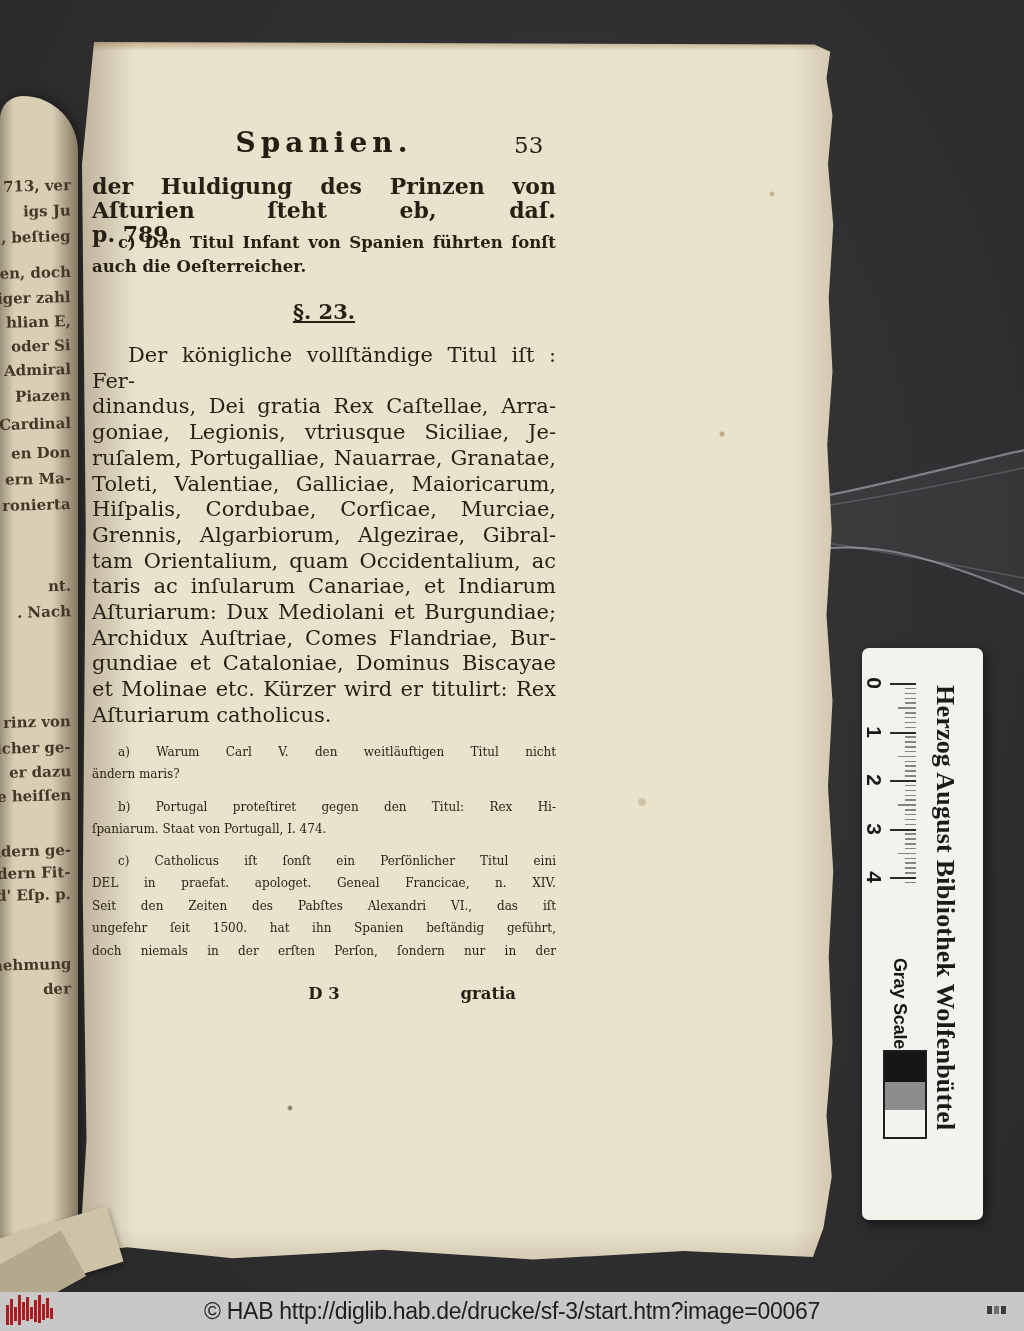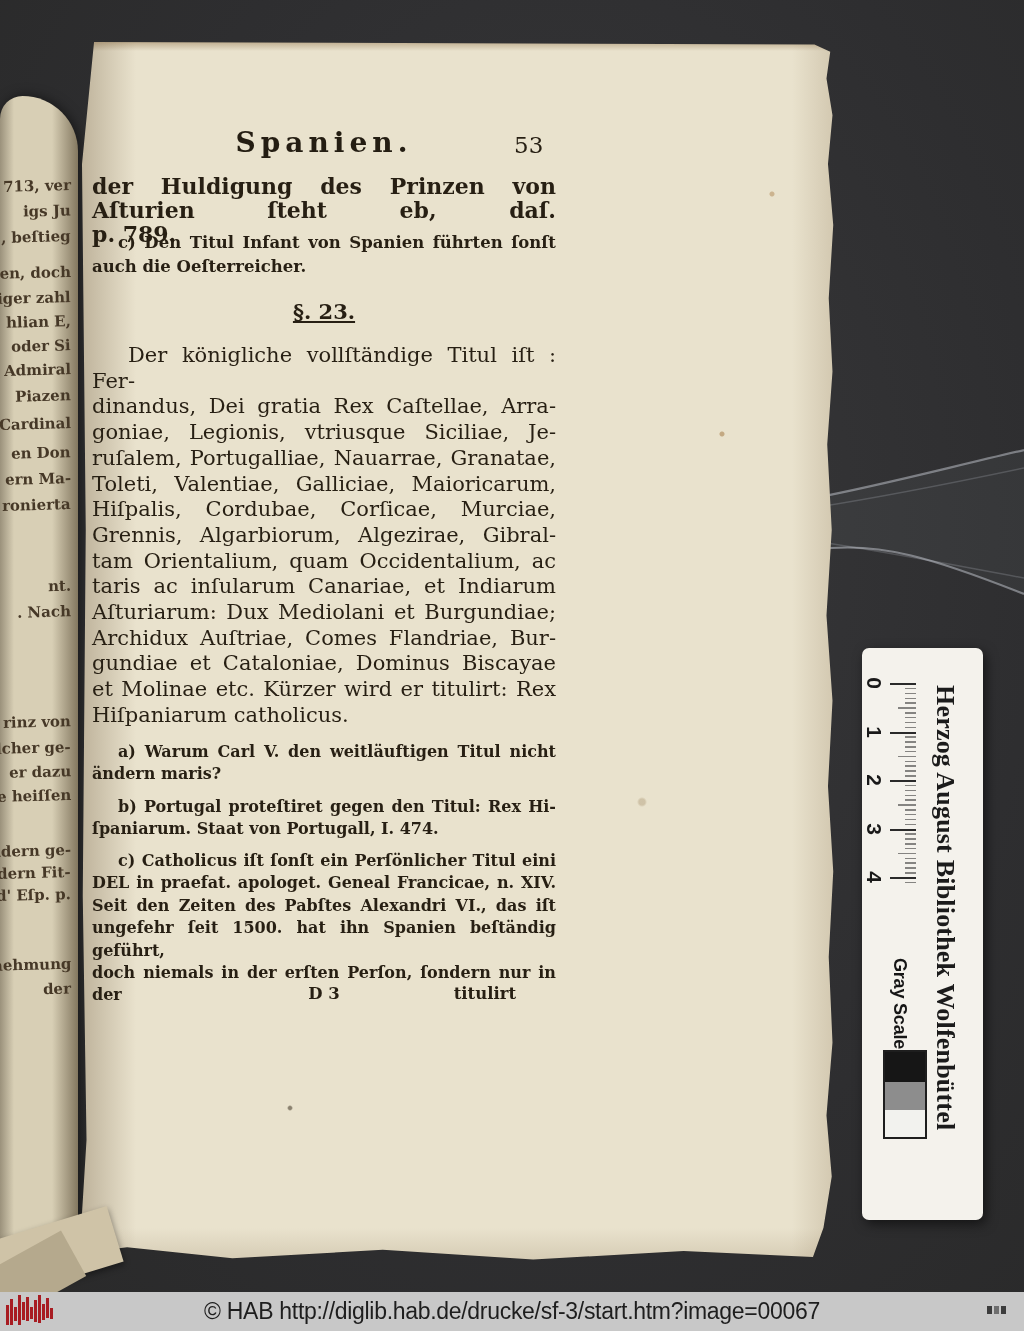--- a/index.html
+++ b/index.html
@@ -38,21 +38,21 @@
   .left-last .line:last-child{text-align-last:left;}
   .indent-first .line:first-child{text-indent:26px;}
   #running-head{top:84px;text-align:center;font-size:28px;font-weight:700;
      letter-spacing:5px;color:#241d12;}
   #page-num{position:absolute;left:432px;top:90px;font-size:23px;}
   #note-cont{top:132px;font-size:22px;line-height:24px;font-weight:600;}
   #note-c{top:164px;font-size:16.5px;line-height:24px;font-weight:700;margin-top:25px;}
   #section-heading{top:257px;text-align:center;font-size:21px;font-weight:600;text-decoration:underline;}
   #body-lines{top:301px;font-size:21px;line-height:25.7px;font-weight:400;}
   #body-lines .line:first-child{text-indent:36px;}
-  .fn{font-size:16px;line-height:22.4px;font-weight:700;}
+  .fn{font-size:12px;line-height:22.4px;font-weight:400;}
   #fn-a{top:699px;} #fn-b{top:754px;} #fn-c{top:808px;}
   #sig-row{top:942px;height:22px;font-size:16.5px;font-weight:600;}
   #sig-mark{position:absolute;left:0;right:0;text-align:center;}
   #catchword{position:absolute;right:40px;}
   
   #corner1{position:absolute;left:-14px;top:1224px;width:132px;height:58px;background:#cfc3a7;
      transform:rotate(-17deg);box-shadow:0 3px 6px rgba(0,0,0,.4);}
   #corner2{position:absolute;left:-22px;top:1252px;width:102px;height:52px;background:#b5a98d;
      transform:rotate(-29deg);}
   
@@ -144,42 +144,42 @@
         <div class="line">ruſalem, Portugalliae, Nauarrae, Granatae,</div>
         <div class="line">Toleti, Valentiae, Galliciae, Maioricarum,</div>
         <div class="line">Hiſpalis, Cordubae, Corſicae, Murciae,</div>
         <div class="line">Grennis, Algarbiorum, Algezirae, Gibral-</div>
         <div class="line">tam Orientalium, quam Occidentalium, ac</div>
         <div class="line">taris ac inſularum Canariae, et Indiarum</div>
         <div class="line">Aſturiarum: Dux Mediolani et Burgundiae;</div>
         <div class="line">Archidux Auſtriae, Comes Flandriae, Bur-</div>
         <div class="line">gundiae et Cataloniae, Dominus Biscayae</div>
         <div class="line">et Molinae etc. Kürzer wird er titulirt: Rex</div>
-        <div class="line">Hiſpaniarum catholicus.</div>
+        <div class="line">Aſturiarum catholicus.</div>
       </div>
 
     <div id="fn-a" class="textcol fn left-last indent-first">
         <div class="line">a) Warum Carl V. den weitläuftigen Titul nicht</div>
         <div class="line">ändern maris?</div>
       </div>
     <div id="fn-b" class="textcol fn left-last indent-first">
         <div class="line">b) Portugal proteſtiret gegen den Titul: Rex Hi-</div>
         <div class="line">ſpaniarum. Staat von Portugall, I. 474.</div>
       </div>
     <div id="fn-c" class="textcol fn indent-first">
         <div class="line">c) Catholicus iſt ſonſt ein Perſönlicher Titul eini</div>
         <div class="line">DEL in praefat. apologet. Geneal Francicae, n. XIV.</div>
         <div class="line">Seit den Zeiten des Pabſtes Alexandri VI., das iſt</div>
         <div class="line">ungefehr ſeit 1500. hat ihn Spanien beſtändig geführt,</div>
         <div class="line">doch niemals in der erſten Perſon, ſondern nur in der</div>
       </div>
 
     <div id="sig-row" class="textcol">
       <span id="sig-mark">D 3</span>
-      <span id="catchword">titulirt</span>
+      <span id="catchword">gratia</span>
     </div>
   </div>
 
   <div id="corner1"></div>
   <div id="corner2"></div>
 
   <div id="ruler">
     <div id="ruler-numbers">
         <div class="rnum" style="top: 25px;">0</div>
         <div class="rnum" style="top: 73.5px;">1</div>

